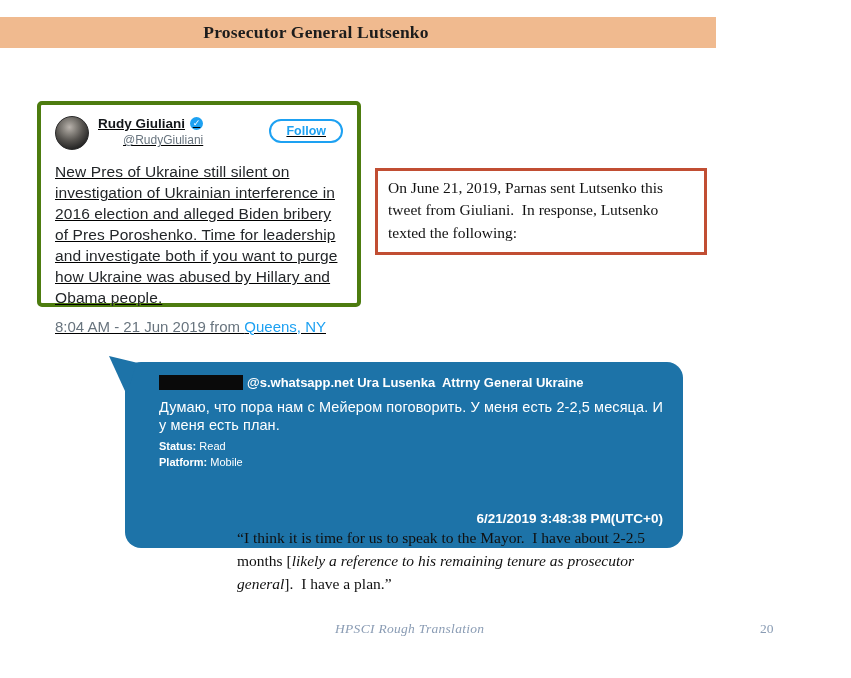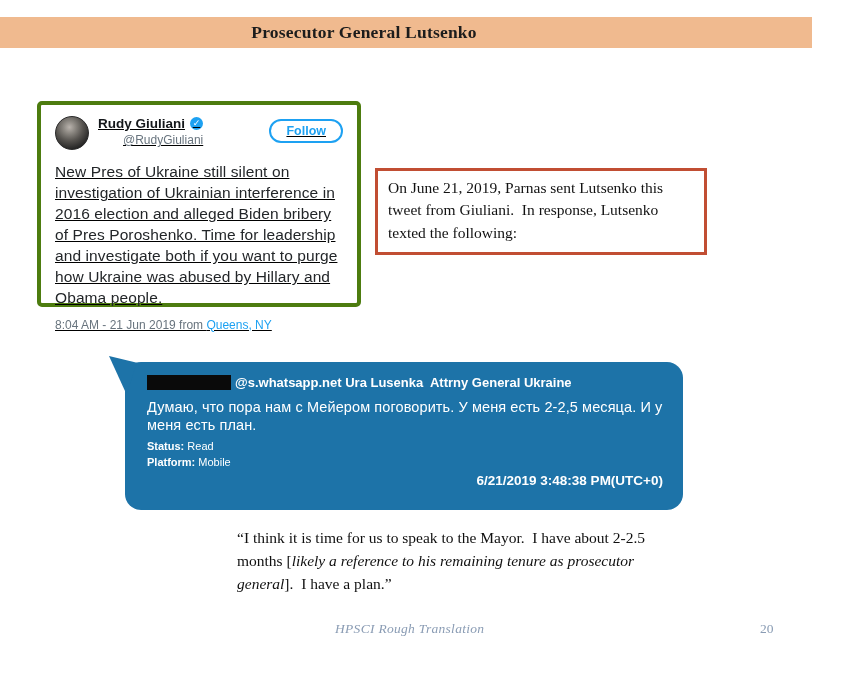--- a/index.html
+++ b/index.html
@@ -3,21 +3,21 @@
 <meta charset="utf-8">
 <style>
   * { margin:0; padding:0; box-sizing:border-box; }
   html,body { background:#e8e8e8; }
   .page {
     position:relative; width:851px; height:678px; background:#ffffff;
     font-family:"Liberation Serif", serif; overflow:hidden; margin:0 auto;
   }
   
   .header-bar {
-    position:absolute; left:0; top:17px; width:812px; height:31px;
+    position:absolute; left:0; top:17px; width:716px; height:31px;
     background:#f0ba8f; display:flex; align-items:center; justify-content:center;
   }
   .header-bar h1 {
     font-size:17.5px; font-weight:bold; color:#1c1c1c; letter-spacing:.2px;
     padding-right:84px;
   }
   
   .tweet-card {
     position:absolute; left:37px; top:101px; width:324px; height:206px;
     background:#ffffff; border:4px solid #4d7c0f; border-radius:5px;
@@ -40,33 +40,33 @@
   .follow-btn {
     border:2px solid #1da1f2; color:#1da1f2; background:#fff;
     border-radius:14px; font-size:12.5px; font-weight:bold;
     padding:3px 15px; margin-top:3px; font-family:"Liberation Sans", sans-serif;
     cursor:pointer;
   }
   .tweet-body {
     margin-top:11px; font-size:15.5px; line-height:1.36; color:#232629;
     letter-spacing:.1px;
   }
-  .tweet-meta { margin-top:9px; font-size:12px; color:#68747e; }
+  .tweet-meta { margin-top:9px; font-size:15px; color:#68747e; }
   .tweet-meta .loc { color:#1da1f2; }
   
   .context-box {
     position:absolute; left:375px; top:168px; width:332px; min-height:75px;
     border:3px solid #c14e33; background:#fff; padding:6px 10px 8px 10px;
     font-size:15.5px; line-height:1.45; color:#121212; white-space:pre-wrap;
   }
   
   .wa-bubble {
-    position:absolute; left:125px; top:362px; width:558px; height:148px;
+    position:absolute; left:125px; top:362px; width:558px; height:186px;
     background:#1d73a8; border-radius:16px; color:#ffffff;
-    font-family:"Liberation Sans", sans-serif; padding:13px 20px 10px 22px;
+    font-family:"Liberation Sans", sans-serif; padding:13px 20px 10px 34px;
   }
   .wa-tail {
     position:absolute; left:-16px; top:-6px; width:28px; height:38px;
     background:#1d73a8; clip-path:polygon(0 0, 100% 18%, 62% 100%);
   }
   .wa-header { display:flex; align-items:center; font-size:13px; font-weight:bold; white-space:pre-wrap; }
   .redaction { display:inline-block; width:84px; height:15px; background:#0a0a0a; margin-right:4px; }
   .wa-message { margin-top:8px; font-size:14.5px; line-height:1.25; letter-spacing:.1px; }
   .wa-field { margin-top:6px; font-size:11px; }
   .wa-field + .wa-field { margin-top:4px; }

